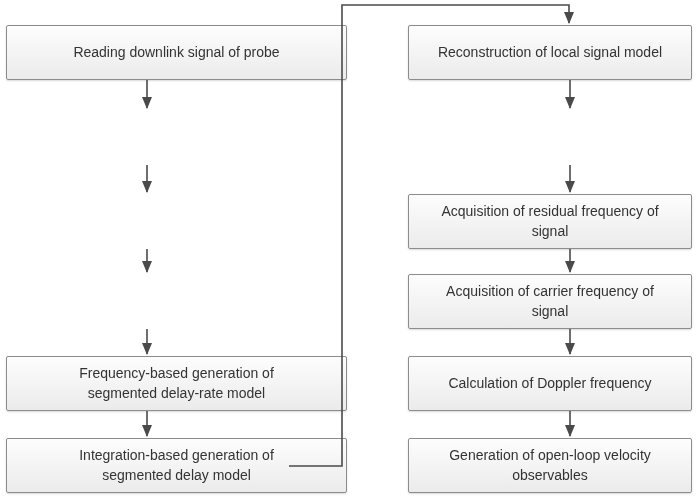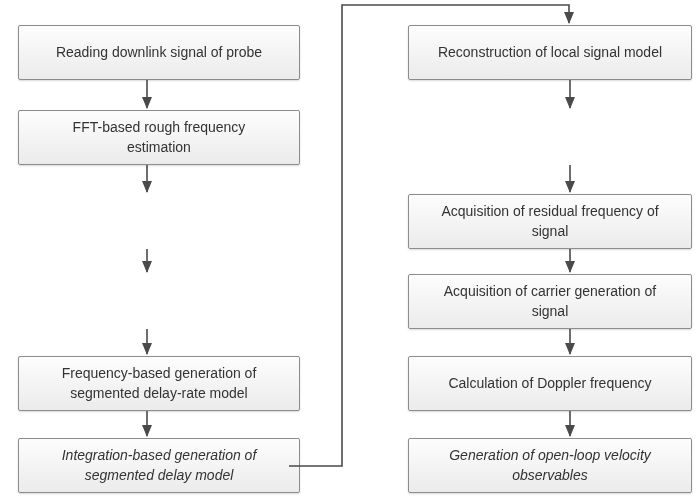--- a/index.html
+++ b/index.html
@@ -25,53 +25,51 @@
     white-space: pre-line;
     font-size: 14px;
     line-height: 1.4;
     color: #333333;
     border: 1.4px solid #8c8c8c;
     border-radius: 2px;
     background: linear-gradient(#fdfdfd, #ebebeb);
     box-shadow: 0 1px 2px rgba(0,0,0,0.15);
     padding: 3px 8px;
   }
-  .col-left  { left: 18px;   width: 282px; }
+  .col-left  { left: 6px;   width: 341px; }
   .col-right { left: 408px; width: 284px; }
   .row-0 { top: 25px;  height: 55px; }
   .row-1 { top: 110px; height: 55px; }
   .row-2 { top: 194px; height: 55px; }
   .row-3 { top: 274px; height: 55px; }
   .row-4 { top: 356px; height: 55px; }
-  .row-5 { top: 438px; height: 55px; font-style: italic; }
+  .row-5 { top: 438px; height: 55px; }
   .arrow-layer {
     position: absolute;
     left: 0; top: 0;
     width: 700px;
     height: 502px;
     pointer-events: none;
   }
 </style>
 </head>
 <body>
 
 <div class="canvas">
 
   <div class="flow-box col-left row-0">Reading downlink signal of probe</div>
-  <div class="flow-box col-left row-1">FFT-based rough frequency
-estimation</div>
   <div class="flow-box col-left row-4">Frequency-based generation of
 segmented delay-rate model</div>
   <div class="flow-box col-left row-5">Integration-based generation of
 segmented delay model</div>
 
   <div class="flow-box col-right row-0">Reconstruction of local signal model</div>
   <div class="flow-box col-right row-2">Acquisition of residual frequency of
 signal</div>
-  <div class="flow-box col-right row-3">Acquisition of carrier generation of
+  <div class="flow-box col-right row-3">Acquisition of carrier frequency of
 signal</div>
   <div class="flow-box col-right row-4">Calculation of Doppler frequency</div>
   <div class="flow-box col-right row-5">Generation of open-loop velocity
 observables</div>
 
   <svg class="arrow-layer" width="700" height="502" viewBox="0 0 700 502" xmlns="http://www.w3.org/2000/svg">
     <defs>
       <marker id="ah" markerUnits="userSpaceOnUse" markerWidth="12" markerHeight="10" viewBox="0 0 12 10" refX="11" refY="5" orient="auto">
         <path d="M0,0 L12,5 L0,10 Z" fill="#4a4a4a"></path>
       </marker>

